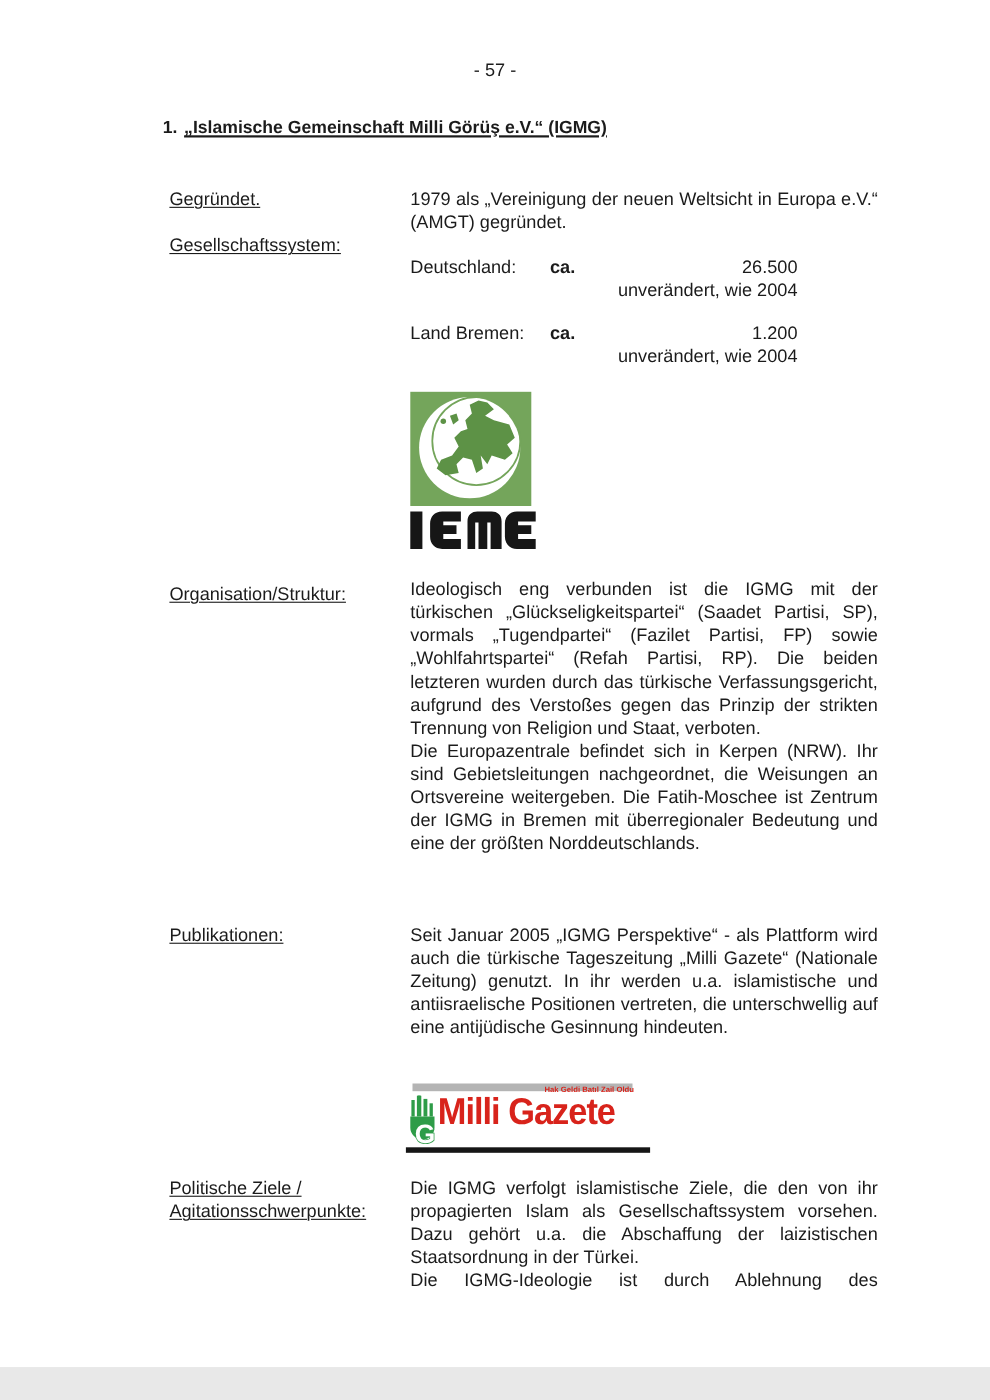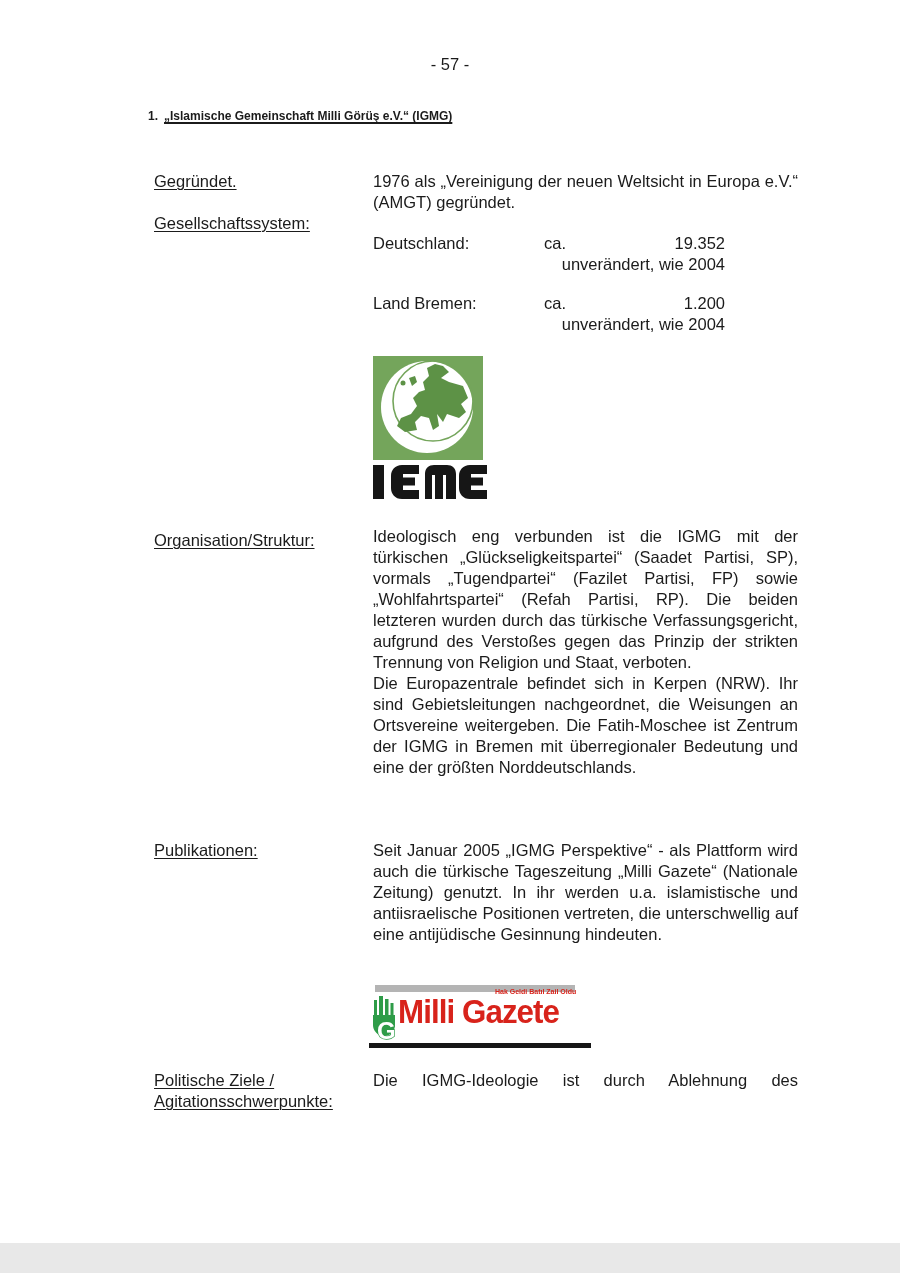--- a/index.html
+++ b/index.html
@@ -4,32 +4,32 @@
 <style>
   html,body{margin:0;padding:0;background:#e8e8e8;}
   .page{
     position:relative;width:900px;height:1243px;background:#ffffff;
     margin:0 auto;overflow:hidden;
     font-family:"Liberation Sans","DejaVu Sans",sans-serif;
     font-size:16.5px;line-height:21px;color:#1b1b1b;
   }
   .abs{position:absolute;}
   .pagenum{top:54px;left:0;width:900px;text-align:center;}
-  .heading{top:106px;left:148px;font-weight:bold;font-size:12px;white-space:nowrap;}
+  .heading{top:106px;left:148px;font-weight:bold;font-size:16px;white-space:nowrap;}
   .heading .num{margin-right:6px;}
   .u{text-decoration:underline;text-decoration-thickness:1.5px;text-underline-offset:2px;}
   .label{left:154px;width:215px;}
   .label div{text-decoration:underline;text-decoration-thickness:1.2px;text-underline-offset:2px;}
   .col{left:373px;width:425px;}
   .justify{text-align:justify;}
   .justify-last{text-align:justify;text-align-last:justify;}
   .membership{top:233px;left:373px;width:352px;}
   .mrow{display:flex;}
   .mrow .region{flex:1;}
-  .mrow .ca{width:110px;text-align:center;}
+  .mrow .ca{width:110px;text-align:left;font-weight:bold;}
   .mrow .val{width:115px;text-align:right;}
   .mnote{text-align:right;}
   .mgap{margin-top:18px;}
   p{margin:0;}
   
   .igmg-logo{top:356px;left:371px;width:118px;height:146px;}
   
   .mg-logo{top:984px;left:369px;width:222px;height:64px;}
   .mg-graybar{position:absolute;top:1px;left:6px;width:200px;height:7px;background:#b4b4b4;}
   .mg-blackbar{position:absolute;top:59px;left:0;width:222px;height:5px;background:#161616;}
@@ -51,30 +51,30 @@
 
   <div class="abs pagenum">- 57 -</div>
 
   <div class="abs heading">
     <span class="num">1.</span><span class="u">„Islamische Gemeinschaft Milli Görüş e.V.“ (IGMG)</span>
   </div>
 
   <div class="abs label" style="top:171px">
     <div>Gegründet.</div>
   </div>
-  <div class="abs col justify" style="top:171px">1976 als „Vereinigung der neuen Weltsicht in Europa e.V.“ (AMGT) gegründet.</div>
+  <div class="abs col justify" style="top:171px">1979 als „Vereinigung der neuen Weltsicht in Europa e.V.“ (AMGT) gegründet.</div>
 
   <div class="abs label" style="top:213px">
     <div>Gesellschaftssystem:</div>
   </div>
   <div class="abs membership">
     <div class="mrow">
       <span class="region">Deutschland:</span>
       <span class="ca">ca.</span>
-      <span class="val">19.352</span>
+      <span class="val">26.500</span>
     </div>
     <div class="mnote">unverändert, wie 2004</div>
     <div class="mrow mgap">
       <span class="region">Land Bremen:</span>
       <span class="ca">ca.</span>
       <span class="val">1.200</span>
     </div>
     <div class="mnote">unverändert, wie 2004</div>
   </div>
 
@@ -128,16 +128,17 @@
     <div class="mg-title">Milli Gazete</div>
     <div class="mg-slogan">Hak Geldi Batıl Zail Oldu</div>
     <div class="mg-blackbar"></div>
   </div>
 
   <div class="abs label" style="top:1070px">
     <div>Politische Ziele /</div>
     <div>Agitationsschwerpunkte:</div>
   </div>
   <div class="abs col" style="top:1070px">
+    <p class="justify">Die IGMG verfolgt islamistische Ziele, die den von ihr propagierten Islam als Gesellschaftssystem vorsehen. Dazu gehört u.a. die Abschaffung der laizistischen Staatsordnung in der Türkei.</p>
     <p class="justify-last">Die IGMG-Ideologie ist durch Ablehnung des</p>
   </div>
 
 </div>
 
 </body></html>

